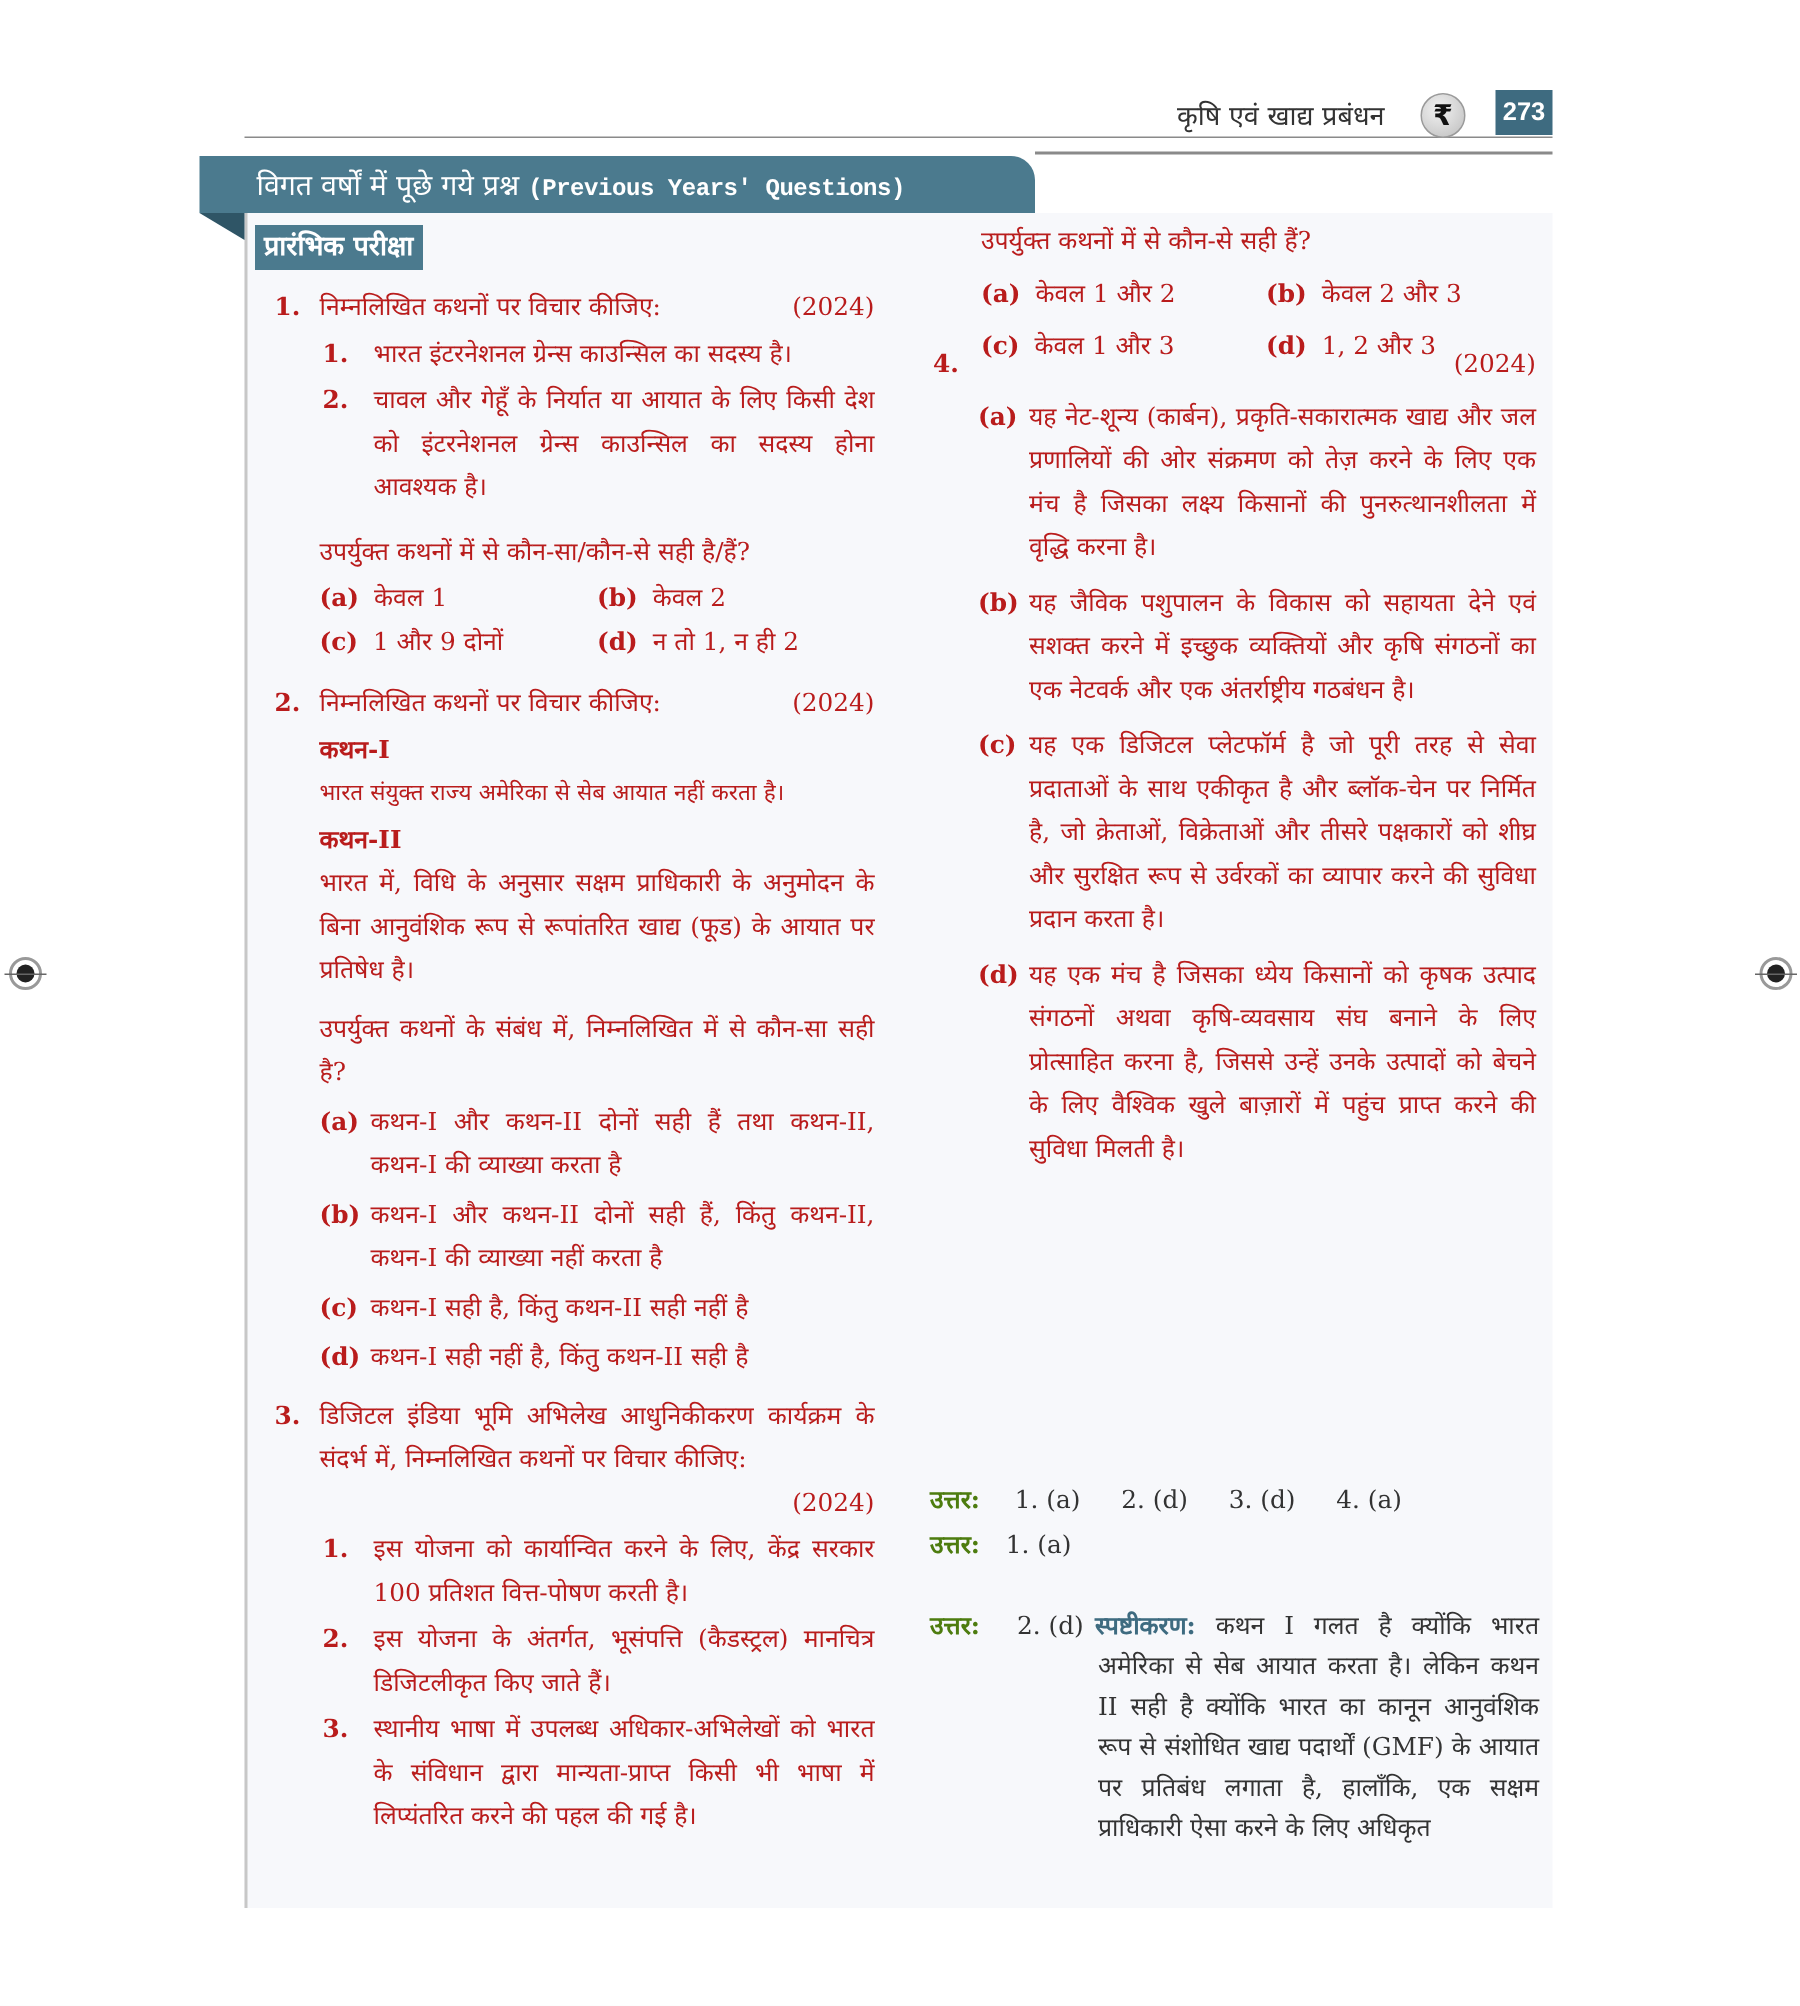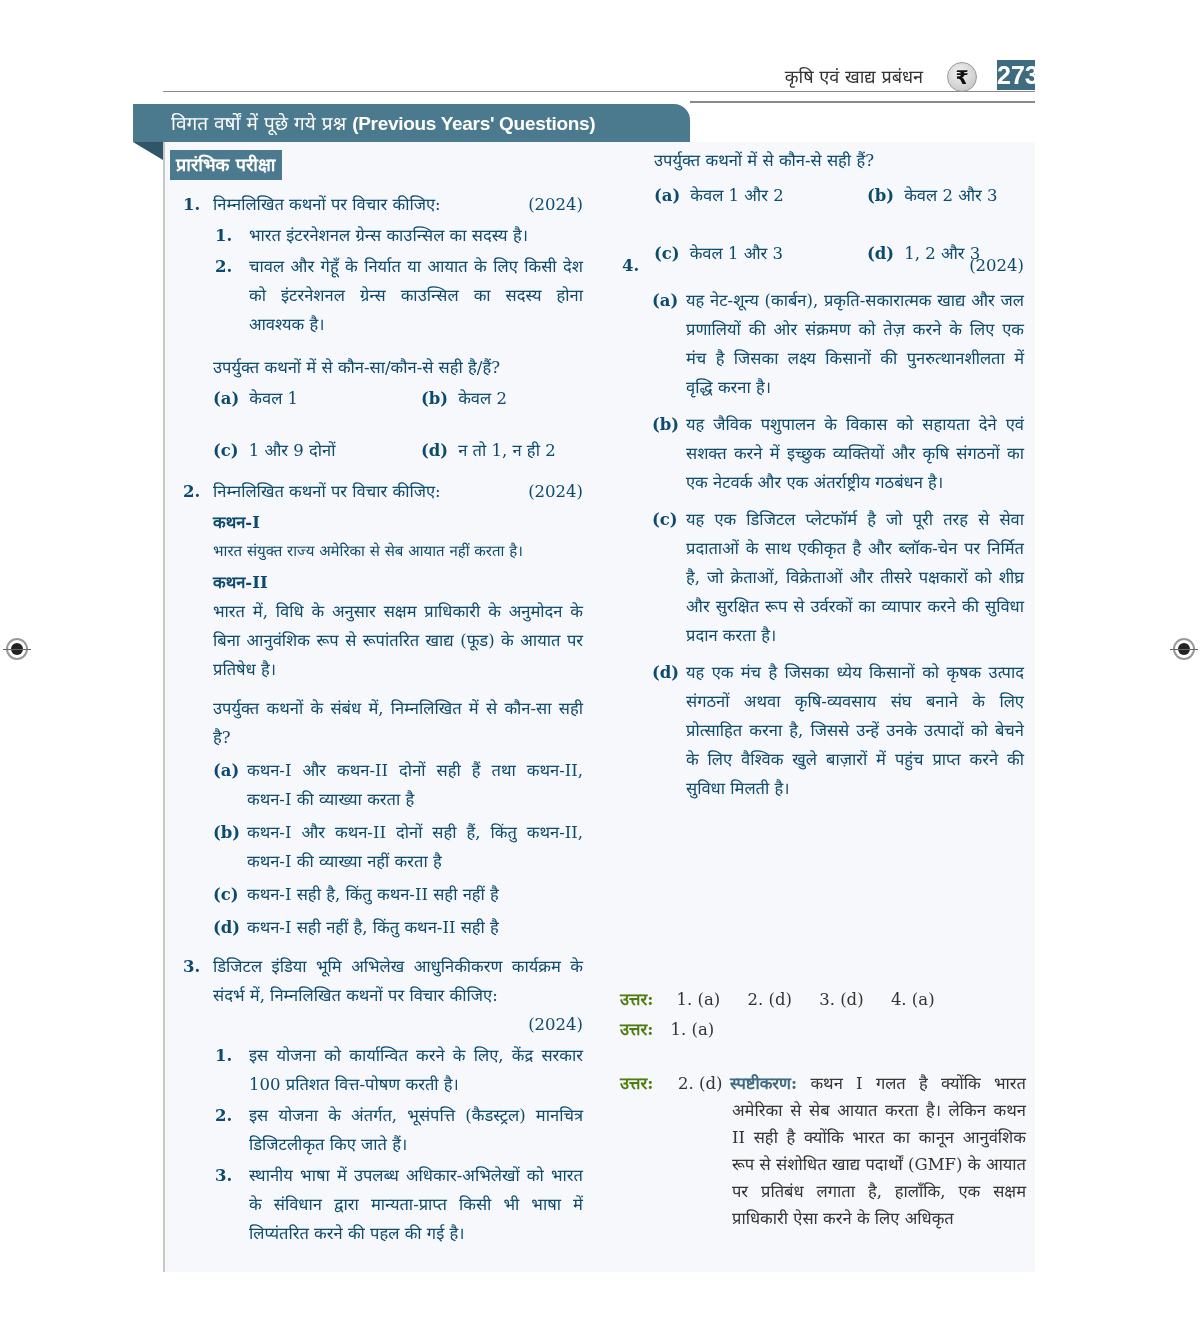--- a/index.html
+++ b/index.html
@@ -10,46 +10,46 @@
   .reg-mark { position: absolute; width: 22px; height: 22px; border-radius: 50%; border: 2px solid #999; top: 638px; }
   .reg-mark::before { content: ""; position: absolute; left: 3px; top: 3px; width: 12px; height: 12px; border-radius: 50%; background: #222; }
   .reg-mark::after { content: ""; position: absolute; left: -5px; top: 9px; width: 28px; height: 1px; background: #666; }
   .reg-left { left: 6px; }
   .reg-right { left: 1173px; }
 
   
   .page-header { position: absolute; left: 163px; top: 60px; width: 872px; height: 32px; border-bottom: 1px solid #8a8a8a; }
   .page-header .chapter { position: absolute; right: 112px; top: 4px; font-size: 18px; color: #333; }
   .page-header .rupee { position: absolute; right: 58px; top: 2px; width: 30px; height: 30px; border-radius: 50%; background: radial-gradient(circle at 40% 35%, #f2f2f2, #bdbdbd); border: 1px solid #9a9a9a; font-family: "DejaVu Sans", sans-serif; font-weight: bold; font-size: 19px; line-height: 28px; text-align: center; color: #111; }
-  .page-header .page-no { position: absolute; right: 0; top: 0; width: 38px; height: 30px; background: #3e6b80; color: #fff; font-family: "Liberation Sans", sans-serif; font-weight: bold; font-size: 25px; line-height: 30px; text-align: center; }
+  .page-header .page-no { position: absolute; right: 0; top: 0; width: 38px; height: 30px; background: #3e6b80; color: #fff; font-family: "Liberation Sans", sans-serif; font-weight: bold; font-size: 17px; line-height: 30px; text-align: center; }
   .header-rule2 { position: absolute; left: 690px; top: 101px; width: 345px; height: 2px; background: #8a8a8a; }
 
   
   .banner { position: absolute; left: 133px; top: 104px; width: 557px; height: 38px; background: #4b7a8e; border-radius: 0 16px 0 0; }
   .banner .title { position: absolute; left: 38px; top: 6px; color: #fff; font-size: 19px; white-space: nowrap; }
-  .banner .title .en { font-family: Liberation Sans, sans-serif; font-weight: bold; font-size: 19px; letter-spacing: -0.3px; }
+  .banner .title .en { font-family: Liberation Mono, monospace; font-weight: bold; font-size: 16px; letter-spacing: -0.3px; }
   .fold { position: absolute; left: 133px; top: 142px; width: 0; height: 0; border-top: 18px solid #2f5566; border-left: 30px solid transparent; }
 
   
   .panel { position: absolute; left: 163px; top: 142px; width: 872px; height: 1130px; background: #f7f8fb; border-left: 2px solid #c7c7c7; }
 
   .subhead { position: absolute; left: 170px; top: 150px; height: 30px; padding: 0 6px; background: #4b7a8e; color: #fff; font-size: 18px; font-weight: bold; line-height: 30px; }
 
-  .col { position: absolute; font-size: 16.5px; line-height: 29px; color: #0c4a6e; }
+  .col { position: absolute; font-size: 16.5px; line-height: 29px; color: #b91c1c; }
   .col-left { left: 183px; top: 190px; width: 400px; }
   .col-right { left: 622px; top: 146px; width: 402px; }
 
   .q { position: relative; padding-left: 30px; margin-bottom: 6px; }
   .q .qn { position: absolute; left: 0; top: 0; font-weight: bold; }
   .q .stem { text-align: justify; }
   .year { float: right; }
   .stmt { position: relative; padding-left: 36px; text-align: justify; margin-top: 2px; }
   .stmt .sn { position: absolute; left: 2px; top: 0; font-weight: bold; }
   .ask { margin-top: 10px; text-align: justify; }
-  .opts { display: grid; grid-template-columns: 185px 1fr; margin-top: 2px; gap: 23px; }
+  .opts { display: grid; grid-template-columns: 185px 1fr; margin-top: 2px; }
   .opt .ol { font-weight: bold; margin-right: 10px; }
   .optlong { position: relative; padding-left: 34px; text-align: justify; margin-top: 4px; }
   .optlong .ol { position: absolute; left: 0; top: 0; font-weight: bold; }
   .kathan { font-weight: bold; margin-top: 2px; }
   .small { font-size: 15px; }
 
   .answers { position: absolute; left: 620px; font-size: 16.5px; line-height: 28px; color: #333; }
   .answers .lbl { color: #4d7c0f; font-weight: bold; margin-right: 18px; }
   .answers .a { margin-right: 22px; }
   .ans1 { top: 986px; }

